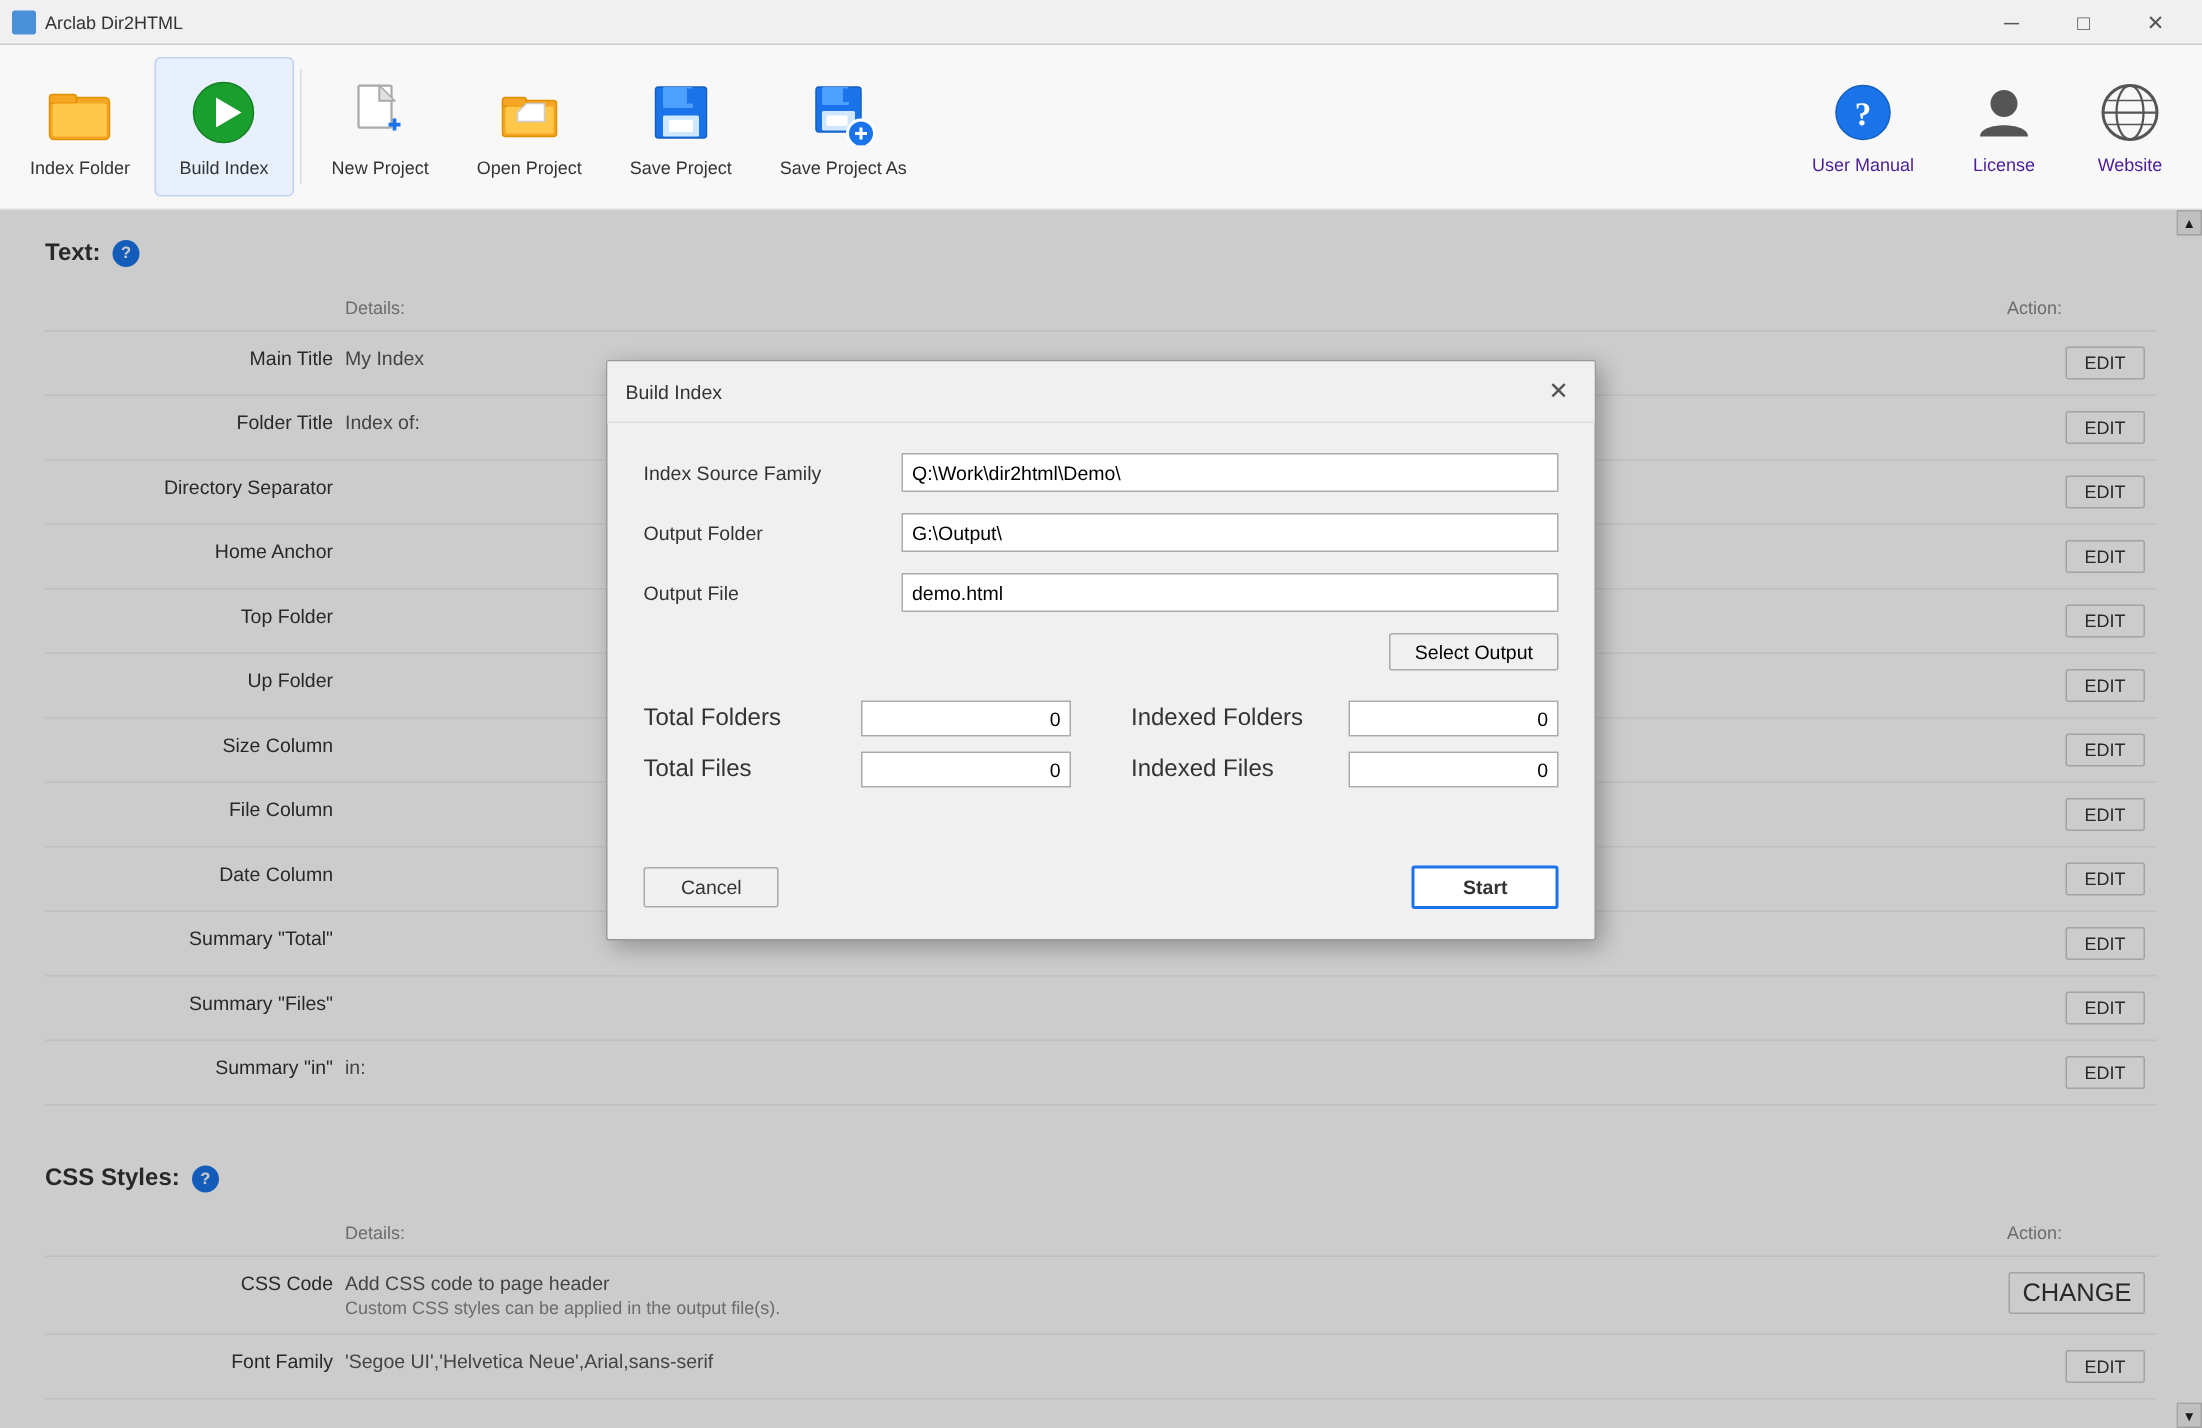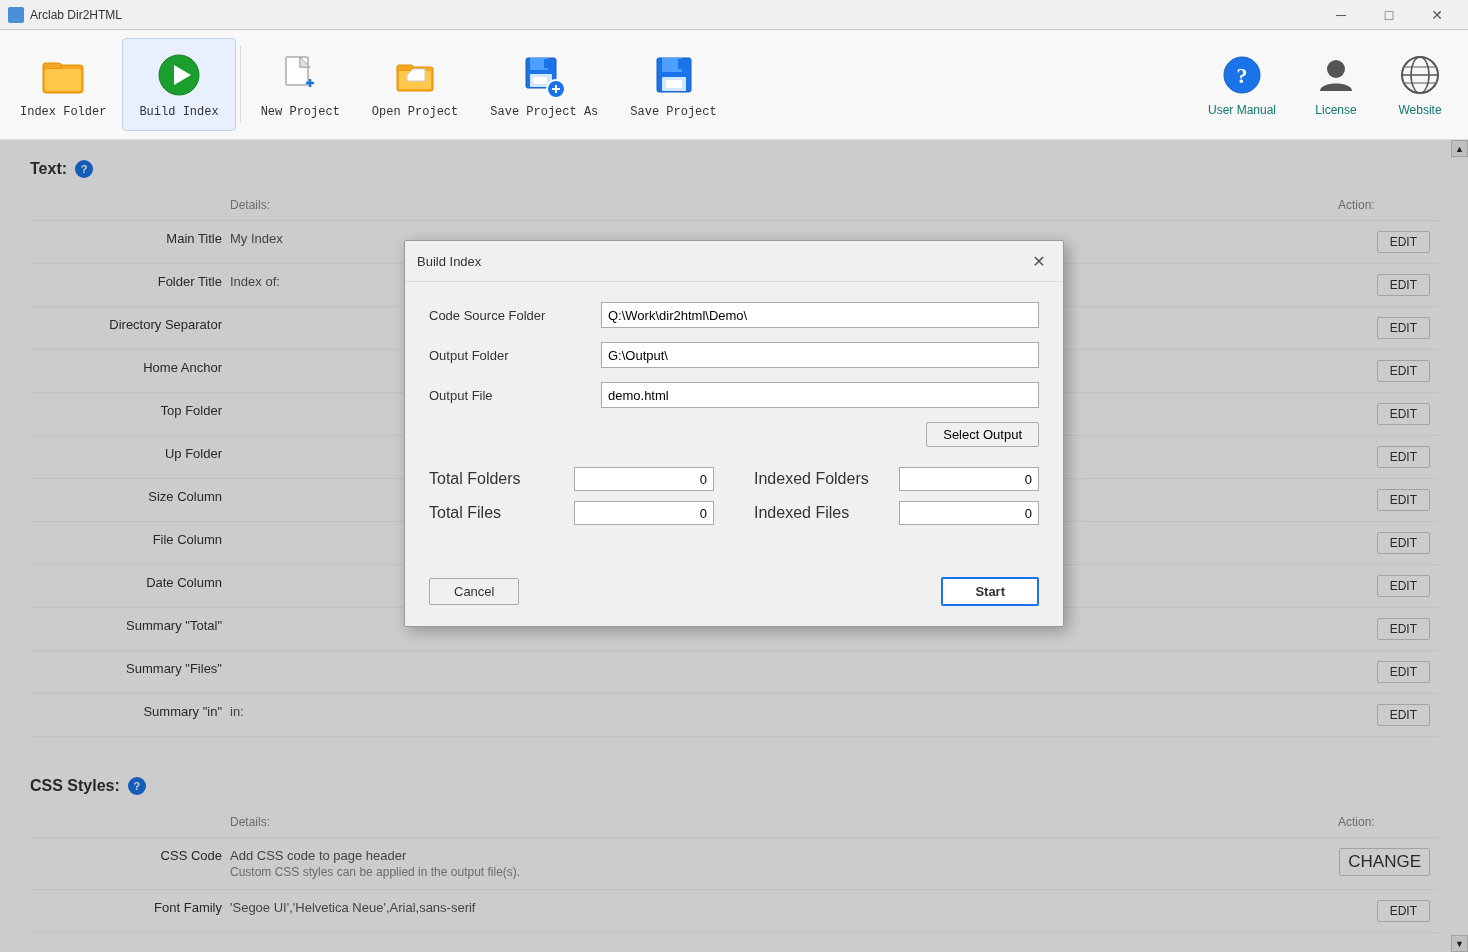--- a/index.html
+++ b/index.html
@@ -33,31 +33,30 @@
     .toolbar-item {
       display: flex;
       flex-direction: column;
       align-items: center;
       justify-content: center;
       padding: 6px 16px;
       cursor: pointer;
       border-radius: 4px;
       min-width: 90px;
       gap: 6px;
-      font-family: Liberation Mono, monospace;
     }
     .toolbar-item.active { background: #e8f0fe; border: 1px solid #c0d0f0; }
     .toolbar-item .icon-wrap { width: 48px; height: 48px; display: flex; align-items: center; justify-content: center; }
     .toolbar-item .label { font-size: 12px; color: #333; text-align: center; }
     .toolbar-right { margin-left: auto; display: flex; align-items: stretch; padding: 8px 4px; gap: 4px; }
     .toolbar-right-item {
       display: flex; flex-direction: column; align-items: center; justify-content: center;
       padding: 6px 16px; cursor: pointer; border-radius: 4px; min-width: 80px; gap: 6px;
     }
-    .toolbar-right-item .label { font-size: 12px; color: #0f766e; }
+    .toolbar-right-item .label { font-size: 12px; color: #4c1d95; }
 
     
     svg { display: block; }
 
     
     .main-content {
       background: white;
       height: calc(952px - 30px - 110px);
       overflow-y: scroll;
       padding: 20px 30px;
@@ -315,51 +314,51 @@
   <div class="toolbar-item">
     <div class="icon-wrap">
       <svg width="44" height="44" viewBox="0 0 44 44">
         <rect x="4" y="14" width="36" height="24" rx="2" fill="#f5a623" stroke="#e09000" stroke-width="1"></rect>
         <rect x="4" y="12" width="16" height="6" rx="2" fill="#f5a623" stroke="#e09000" stroke-width="1"></rect>
         <rect x="6" y="18" width="32" height="18" rx="1" fill="#ffc84a"></rect>
         <path d="M14 22 L20 16 L32 16 L32 28 L14 28 Z" fill="white" stroke="#ccc" stroke-width="1"></path>
       </svg>
     </div>
     <span class="label">Open Project</span>
+  </div>
+
+  <div class="toolbar-item">
+    <div class="icon-wrap">
+      <svg width="44" height="44" viewBox="0 0 44 44">
+        <rect x="5" y="5" width="34" height="34" rx="2" fill="#1a73e8" stroke="#1560c0" stroke-width="1"></rect>
+        <rect x="10" y="5" width="20" height="14" rx="1" fill="#4da0ff"></rect>
+        <rect x="26" y="6" width="4" height="10" fill="#1a73e8"></rect>
+        <rect x="10" y="24" width="24" height="14" rx="1" fill="#d0e8ff"></rect>
+        <rect x="14" y="27" width="16" height="8" rx="1" fill="white"></rect>
+      </svg>
+    </div>
+    <span class="label">Save Project</span>
   </div>
 
   <div class="toolbar-item">
     <div class="icon-wrap">
       <svg width="44" height="44" viewBox="0 0 44 44">
         <rect x="4" y="5" width="30" height="30" rx="2" fill="#1a73e8" stroke="#1560c0" stroke-width="1"></rect>
         <rect x="8" y="5" width="18" height="12" rx="1" fill="#4da0ff"></rect>
         <rect x="22" y="6" width="4" height="9" fill="#1a73e8"></rect>
         <rect x="8" y="21" width="22" height="13" rx="1" fill="#d0e8ff"></rect>
         <rect x="11" y="24" width="14" height="7" rx="1" fill="white"></rect>
         <circle cx="34" cy="36" r="9" fill="#1a73e8" stroke="white" stroke-width="2"></circle>
         <line x1="30" y1="36" x2="38" y2="36" stroke="white" stroke-width="2"></line>
         <line x1="34" y1="32" x2="34" y2="40" stroke="white" stroke-width="2"></line>
       </svg>
     </div>
     <span class="label">Save Project As</span>
   </div>
 
-  <div class="toolbar-item">
-    <div class="icon-wrap">
-      <svg width="44" height="44" viewBox="0 0 44 44">
-        <rect x="5" y="5" width="34" height="34" rx="2" fill="#1a73e8" stroke="#1560c0" stroke-width="1"></rect>
-        <rect x="10" y="5" width="20" height="14" rx="1" fill="#4da0ff"></rect>
-        <rect x="26" y="6" width="4" height="10" fill="#1a73e8"></rect>
-        <rect x="10" y="24" width="24" height="14" rx="1" fill="#d0e8ff"></rect>
-        <rect x="14" y="27" width="16" height="8" rx="1" fill="white"></rect>
-      </svg>
-    </div>
-    <span class="label">Save Project</span>
-  </div>
-
   <div class="toolbar-right">
     <div class="toolbar-right-item">
       <div class="icon-wrap">
         <svg width="44" height="44" viewBox="0 0 44 44">
           <circle cx="22" cy="22" r="18" fill="#1a73e8" stroke="#1560c0" stroke-width="1"></circle>
           <text x="22" y="30" text-anchor="middle" fill="white" font-size="22" font-weight="bold" font-family="serif">?</text>
         </svg>
       </div>
       <span class="label">User Manual</span>
     </div>
@@ -537,21 +536,21 @@
 
 <div class="modal-overlay">
   <div class="modal">
     <div class="modal-title-bar">
       <span class="modal-title">Build Index</span>
       <button class="modal-close">✕</button>
     </div>
     <div class="modal-body">
 
       <div class="form-row">
-        <span class="form-label">Code Source Folder</span>
+        <span class="form-label">Index Source Family</span>
         <input class="form-input" type="text" value="Q:\Work\dir2html\Demo\" style="">
       </div>
 
       <div class="form-row">
         <span class="form-label">Output Folder</span>
         <input class="form-input" type="text" value="G:\Output\" style="">
       </div>
 
       <div class="form-row">
         <span class="form-label">Output File</span>

